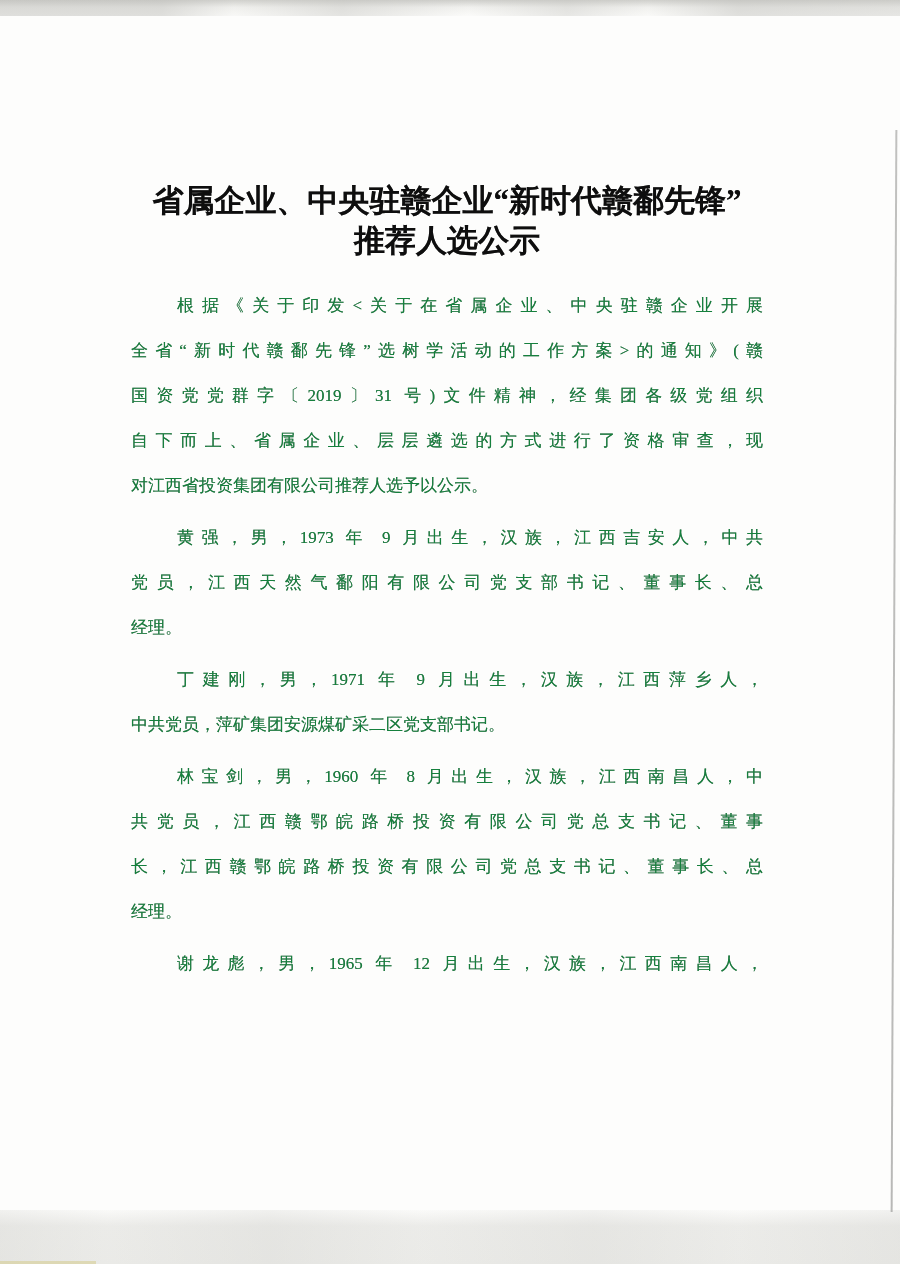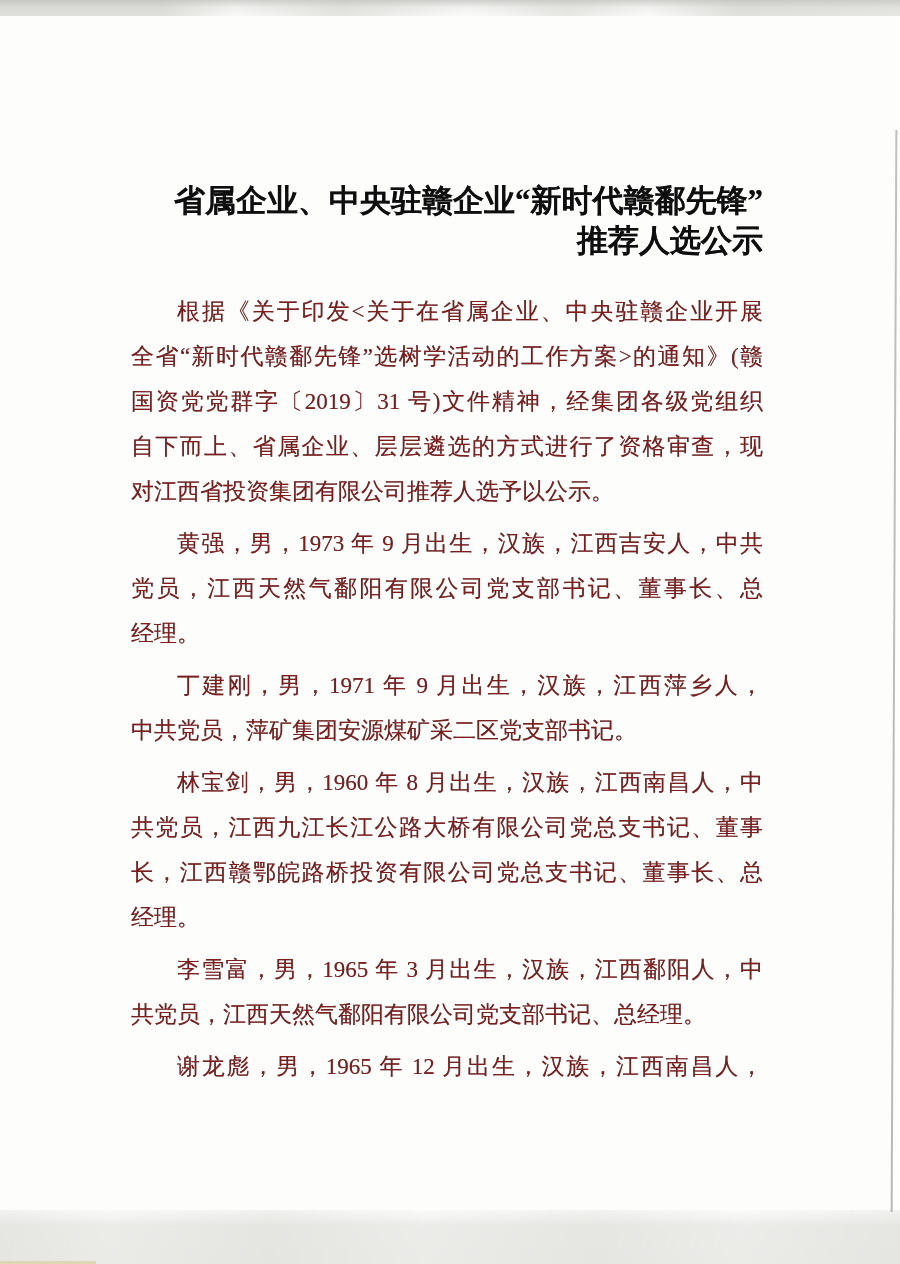--- a/index.html
+++ b/index.html
@@ -58,30 +58,30 @@
   }
 
   
   .title-block {
     position: absolute;
     left: 131px; top: 181px;
     width: 632px;
     font-size: 31px;
     font-weight: bold;
     line-height: 40px;
-    text-align: right;
+    text-align: center;
     color: #0e0e0e;
     text-shadow: 0 0 0.5px rgba(0,0,0,0.6);
   }
   .doc-body {
     position: absolute;
-    left: 131px; top: 289px;
+    left: 131px; top: 283px;
     width: 632px;
-    font-size: 23px;
-    color: #7f1d1d;
+    font-size: 17px;
+    color: #15803d;
     text-shadow: 0 0 0.6px rgba(45,45,45,0.6);
   }
   .para { margin: 0; }
   .para + .para { margin-top: 7px; }
   .line {
     height: 45px;
     line-height: 45px;
     overflow: hidden;
     text-align: justify;
   }
@@ -122,26 +122,22 @@
         <div class="line first j">黄强，男，1973 年 9 月出生，汉族，江西吉安人，中共</div>
         <div class="line j">党员，江西天然气鄱阳有限公司党支部书记、董事长、总</div>
         <div class="line">经理。</div>
       </div>
       <div class="para">
         <div class="line first j">丁建刚，男，1971 年 9 月出生，汉族，江西萍乡人，</div>
         <div class="line">中共党员，萍矿集团安源煤矿采二区党支部书记。</div>
       </div>
       <div class="para">
         <div class="line first j">林宝剑，男，1960 年 8 月出生，汉族，江西南昌人，中</div>
-        <div class="line j">共党员，江西九江长江公路大桥有限公司党总支书记、董事</div>
+        <div class="line j">共党员，江西赣鄂皖路桥投资有限公司党总支书记、董事</div>
         <div class="line j">长，江西赣鄂皖路桥投资有限公司党总支书记、董事长、总</div>
         <div class="line">经理。</div>
-      </div>
-      <div class="para">
-        <div class="line first j">李雪富，男，1965 年 3 月出生，汉族，江西鄱阳人，中</div>
-        <div class="line">共党员，江西天然气鄱阳有限公司党支部书记、总经理。</div>
       </div>
       <div class="para">
         <div class="line first j">谢龙彪，男，1965 年 12 月出生，汉族，江西南昌人，</div>
       </div>
     </div>
 
 </div>
 
 </body></html>

